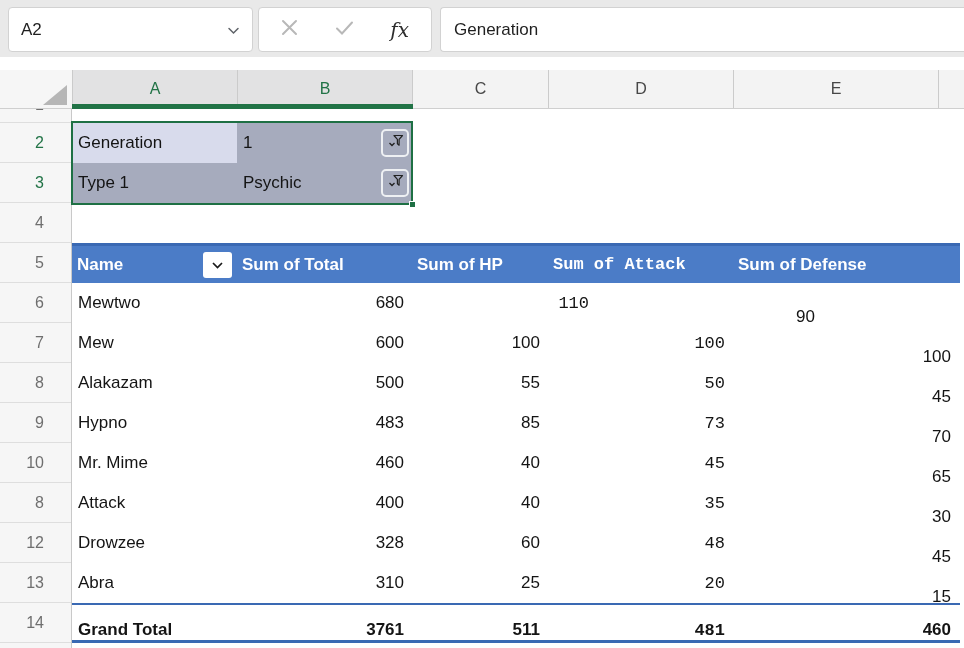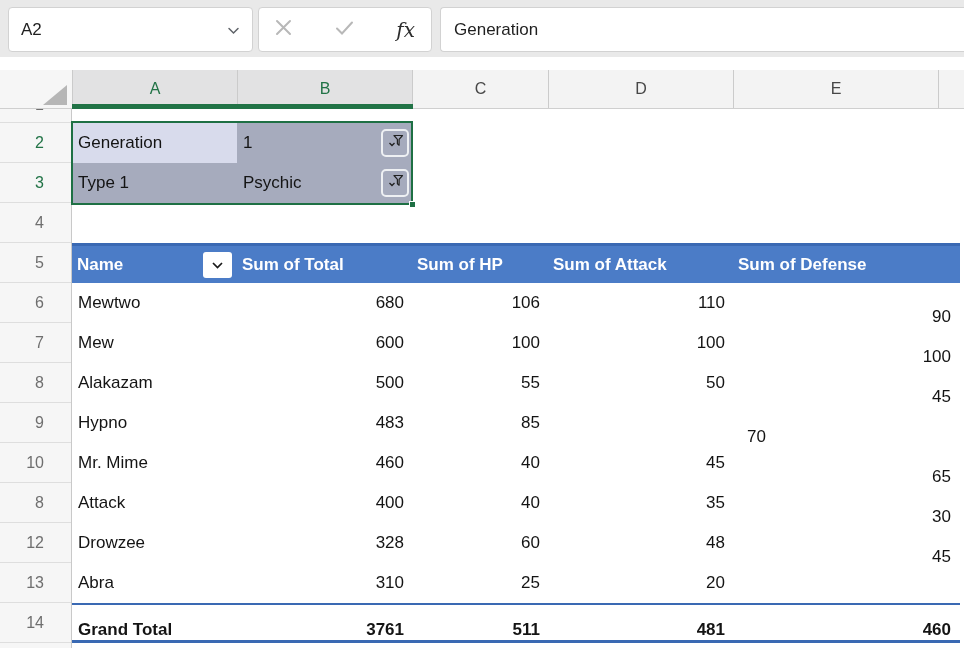--- a/index.html
+++ b/index.html
@@ -12,21 +12,21 @@
   .topbar { position:absolute; left:0; top:0; width:964px; height:57px; background:#e9e9e9; }
   .namebox {
     position:absolute; left:8px; top:7px; width:245px; height:45px;
     background:#fff; border:1px solid #d2d2d2; border-radius:4px;
     display:flex; align-items:center; padding:0 12px; font-size:17px; color:#1f1f1f;
   }
   .namebox .nb-text { flex:1; }
   .fxbox {
     position:absolute; left:258px; top:7px; width:174px; height:45px;
     background:#fff; border:1px solid #d2d2d2; border-radius:4px;
-    display:flex; align-items:center; justify-content:space-between; padding:0 16px;
+    display:flex; align-items:center; justify-content:space-between; padding:0 22px;
   }
   .fx-glyph { font-family:"DejaVu Serif", serif; font-style:italic; font-size:20px; color:#2d2d2d; }
   .formulabox {
     position:absolute; left:440px; top:7px; width:524px; height:45px;
     background:#fff; border:1px solid #d2d2d2; border-right:none; border-radius:4px 0 0 4px;
     display:flex; align-items:center; padding:0 13px; font-size:17px; color:#1f1f1f;
   }
   
   .colhdr { position:absolute; left:0; top:70px; width:964px; height:39px; display:flex; border-bottom:1px solid #cfcfcf; }
   .colhdr .corner { width:72px; background:#f6f6f6; position:relative; }
@@ -43,21 +43,21 @@
     padding-right:27px; font-size:16px; color:#6f6f6f; border-bottom:1px solid #dedede;
     position:relative;
   }
   .rn.sel { color:#217346; }
   .rn.sliver { height:14px; overflow:hidden; }
   .rn.sliver .clipnum { position:absolute; top:-13px; right:27px; font-size:16px; color:#6f6f6f; }
   .gridarea { position:absolute; left:72px; top:0; width:892px; height:539px; }
   .srow { display:flex; height:40px; font-size:17px; color:#141414; }
   .srow.sliver { height:14px; }
   .cell { display:flex; align-items:center; position:relative; }
-  .c-a { width:165px; } .c-b { width:175px; } .c-c { width:136px; } .c-d { width:185px; } .c-e { width:223px; }
+  .c-a { width:165px; } .c-b { width:175px; } .c-c { width:136px; } .c-d { width:185px;font-family:Liberation Mono, monospace; } .c-e { width:223px; }
   .txt { padding-left:6px; }
   .num { justify-content:flex-end; padding-right:8px; }
   .c-e.num { padding-right:5px;margin-top:28px; }
   
   .fill-sel { background:#a6abbd; }
   .fill-active { background:#d8dbec; }
   .filter-btn {
     position:absolute; right:3px; top:6px; width:28px; height:28px;
     border:2px solid #eef0f3; border-radius:5px; background:transparent;
     display:flex; align-items:center; justify-content:center; padding:0; cursor:pointer;
@@ -211,21 +211,20 @@
         </div>
         <div class="cell c-b">Sum of Total</div>
         <div class="cell c-c">Sum of HP</div>
         <div class="cell c-d">Sum of Attack</div>
         <div class="cell c-e">Sum of Defense</div>
       </div>
 
       <div class="srow">
         <div class="cell c-a txt">Mewtwo</div>
         <div class="cell c-b num">680</div>
-        <div class="cell c-c num">106</div>
         <div class="cell c-d num">110</div>
         <div class="cell c-e num">90</div>
       </div>
       <div class="srow">
         <div class="cell c-a txt">Mew</div>
         <div class="cell c-b num">600</div>
         <div class="cell c-c num">100</div>
         <div class="cell c-d num">100</div>
         <div class="cell c-e num">100</div>
       </div>
@@ -233,20 +232,21 @@
         <div class="cell c-a txt">Alakazam</div>
         <div class="cell c-b num">500</div>
         <div class="cell c-c num">55</div>
         <div class="cell c-d num">50</div>
         <div class="cell c-e num">45</div>
       </div>
       <div class="srow">
         <div class="cell c-a txt">Hypno</div>
         <div class="cell c-b num">483</div>
         <div class="cell c-c num">85</div>
+        <div class="cell c-d num">73</div>
         <div class="cell c-e num">70</div>
       </div>
       <div class="srow">
         <div class="cell c-a txt">Mr. Mime</div>
         <div class="cell c-b num">460</div>
         <div class="cell c-c num">40</div>
         <div class="cell c-d num">45</div>
         <div class="cell c-e num">65</div>
       </div>
       <div class="srow">
@@ -261,20 +261,21 @@
         <div class="cell c-b num">328</div>
         <div class="cell c-c num">60</div>
         <div class="cell c-d num">48</div>
         <div class="cell c-e num">45</div>
       </div>
       <div class="srow">
         <div class="cell c-a txt">Abra</div>
         <div class="cell c-b num">310</div>
         <div class="cell c-c num">25</div>
         <div class="cell c-d num">20</div>
+        <div class="cell c-e num">15</div>
       </div>
 
       <div class="srow total-row">
         <div class="cell c-a txt">Grand Total</div>
         <div class="cell c-b num">3761</div>
         <div class="cell c-c num">511</div>
         <div class="cell c-d num">481</div>
         <div class="cell c-e num">460</div>
       </div>
 

